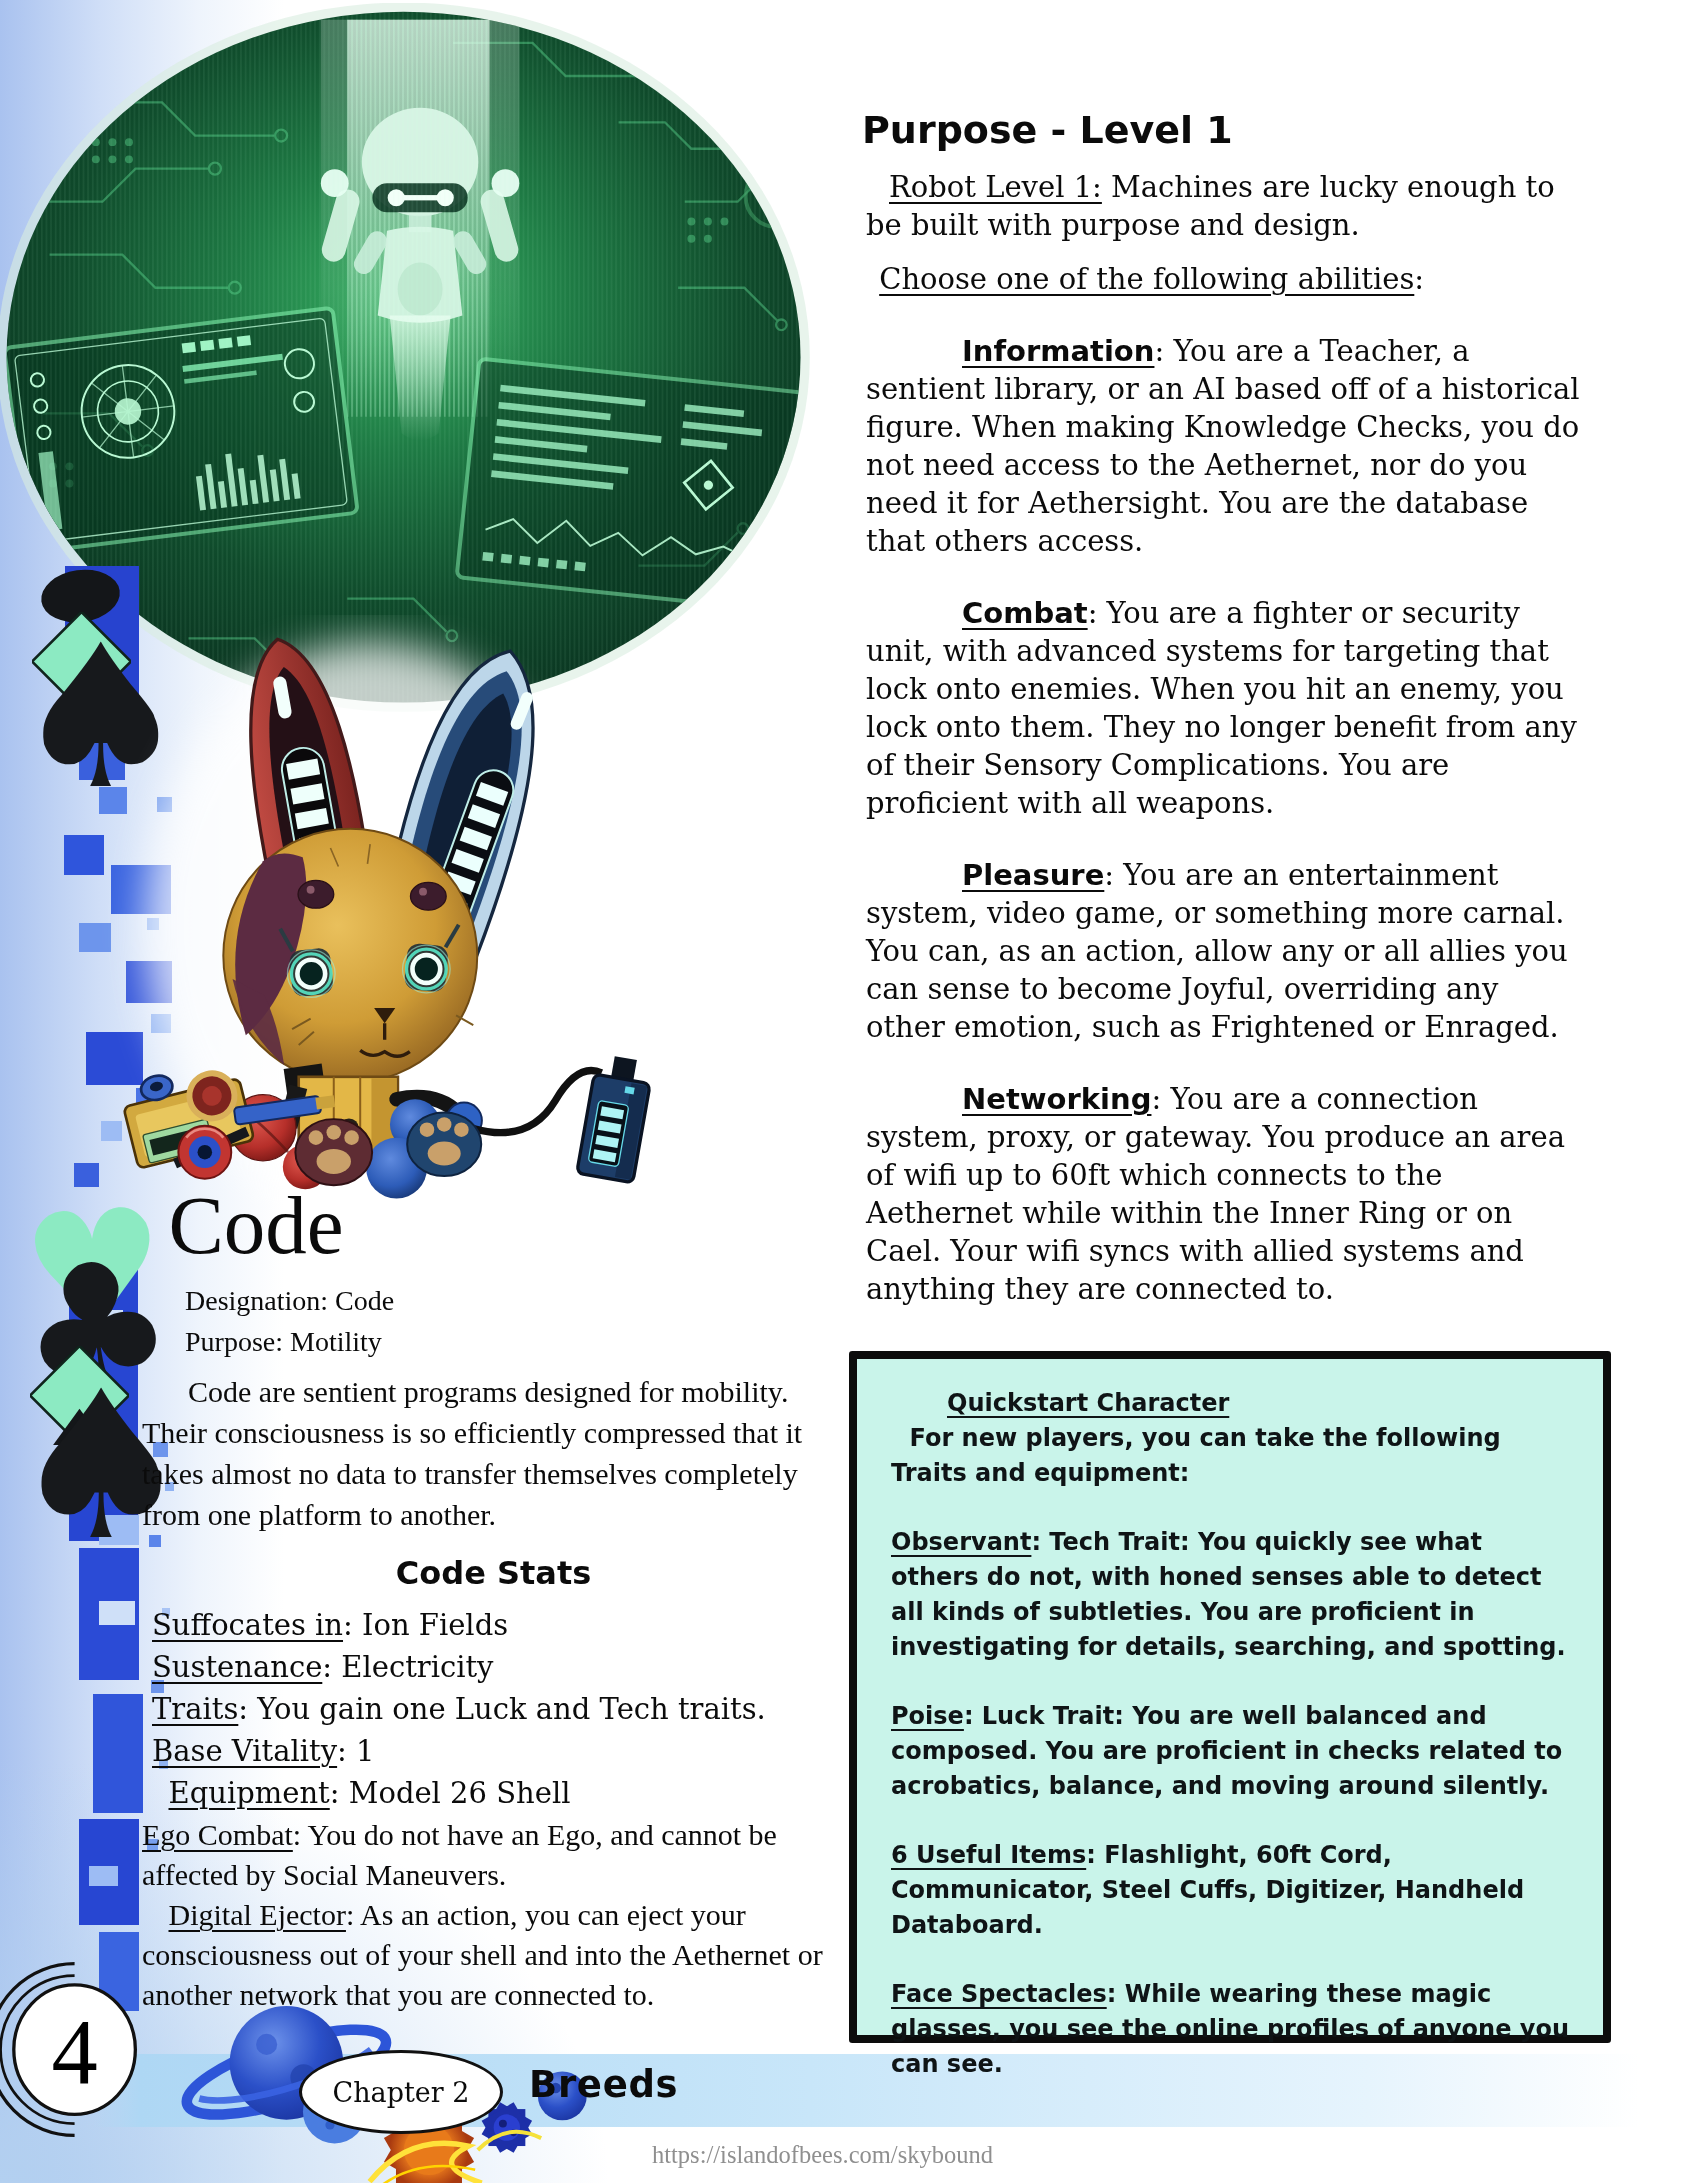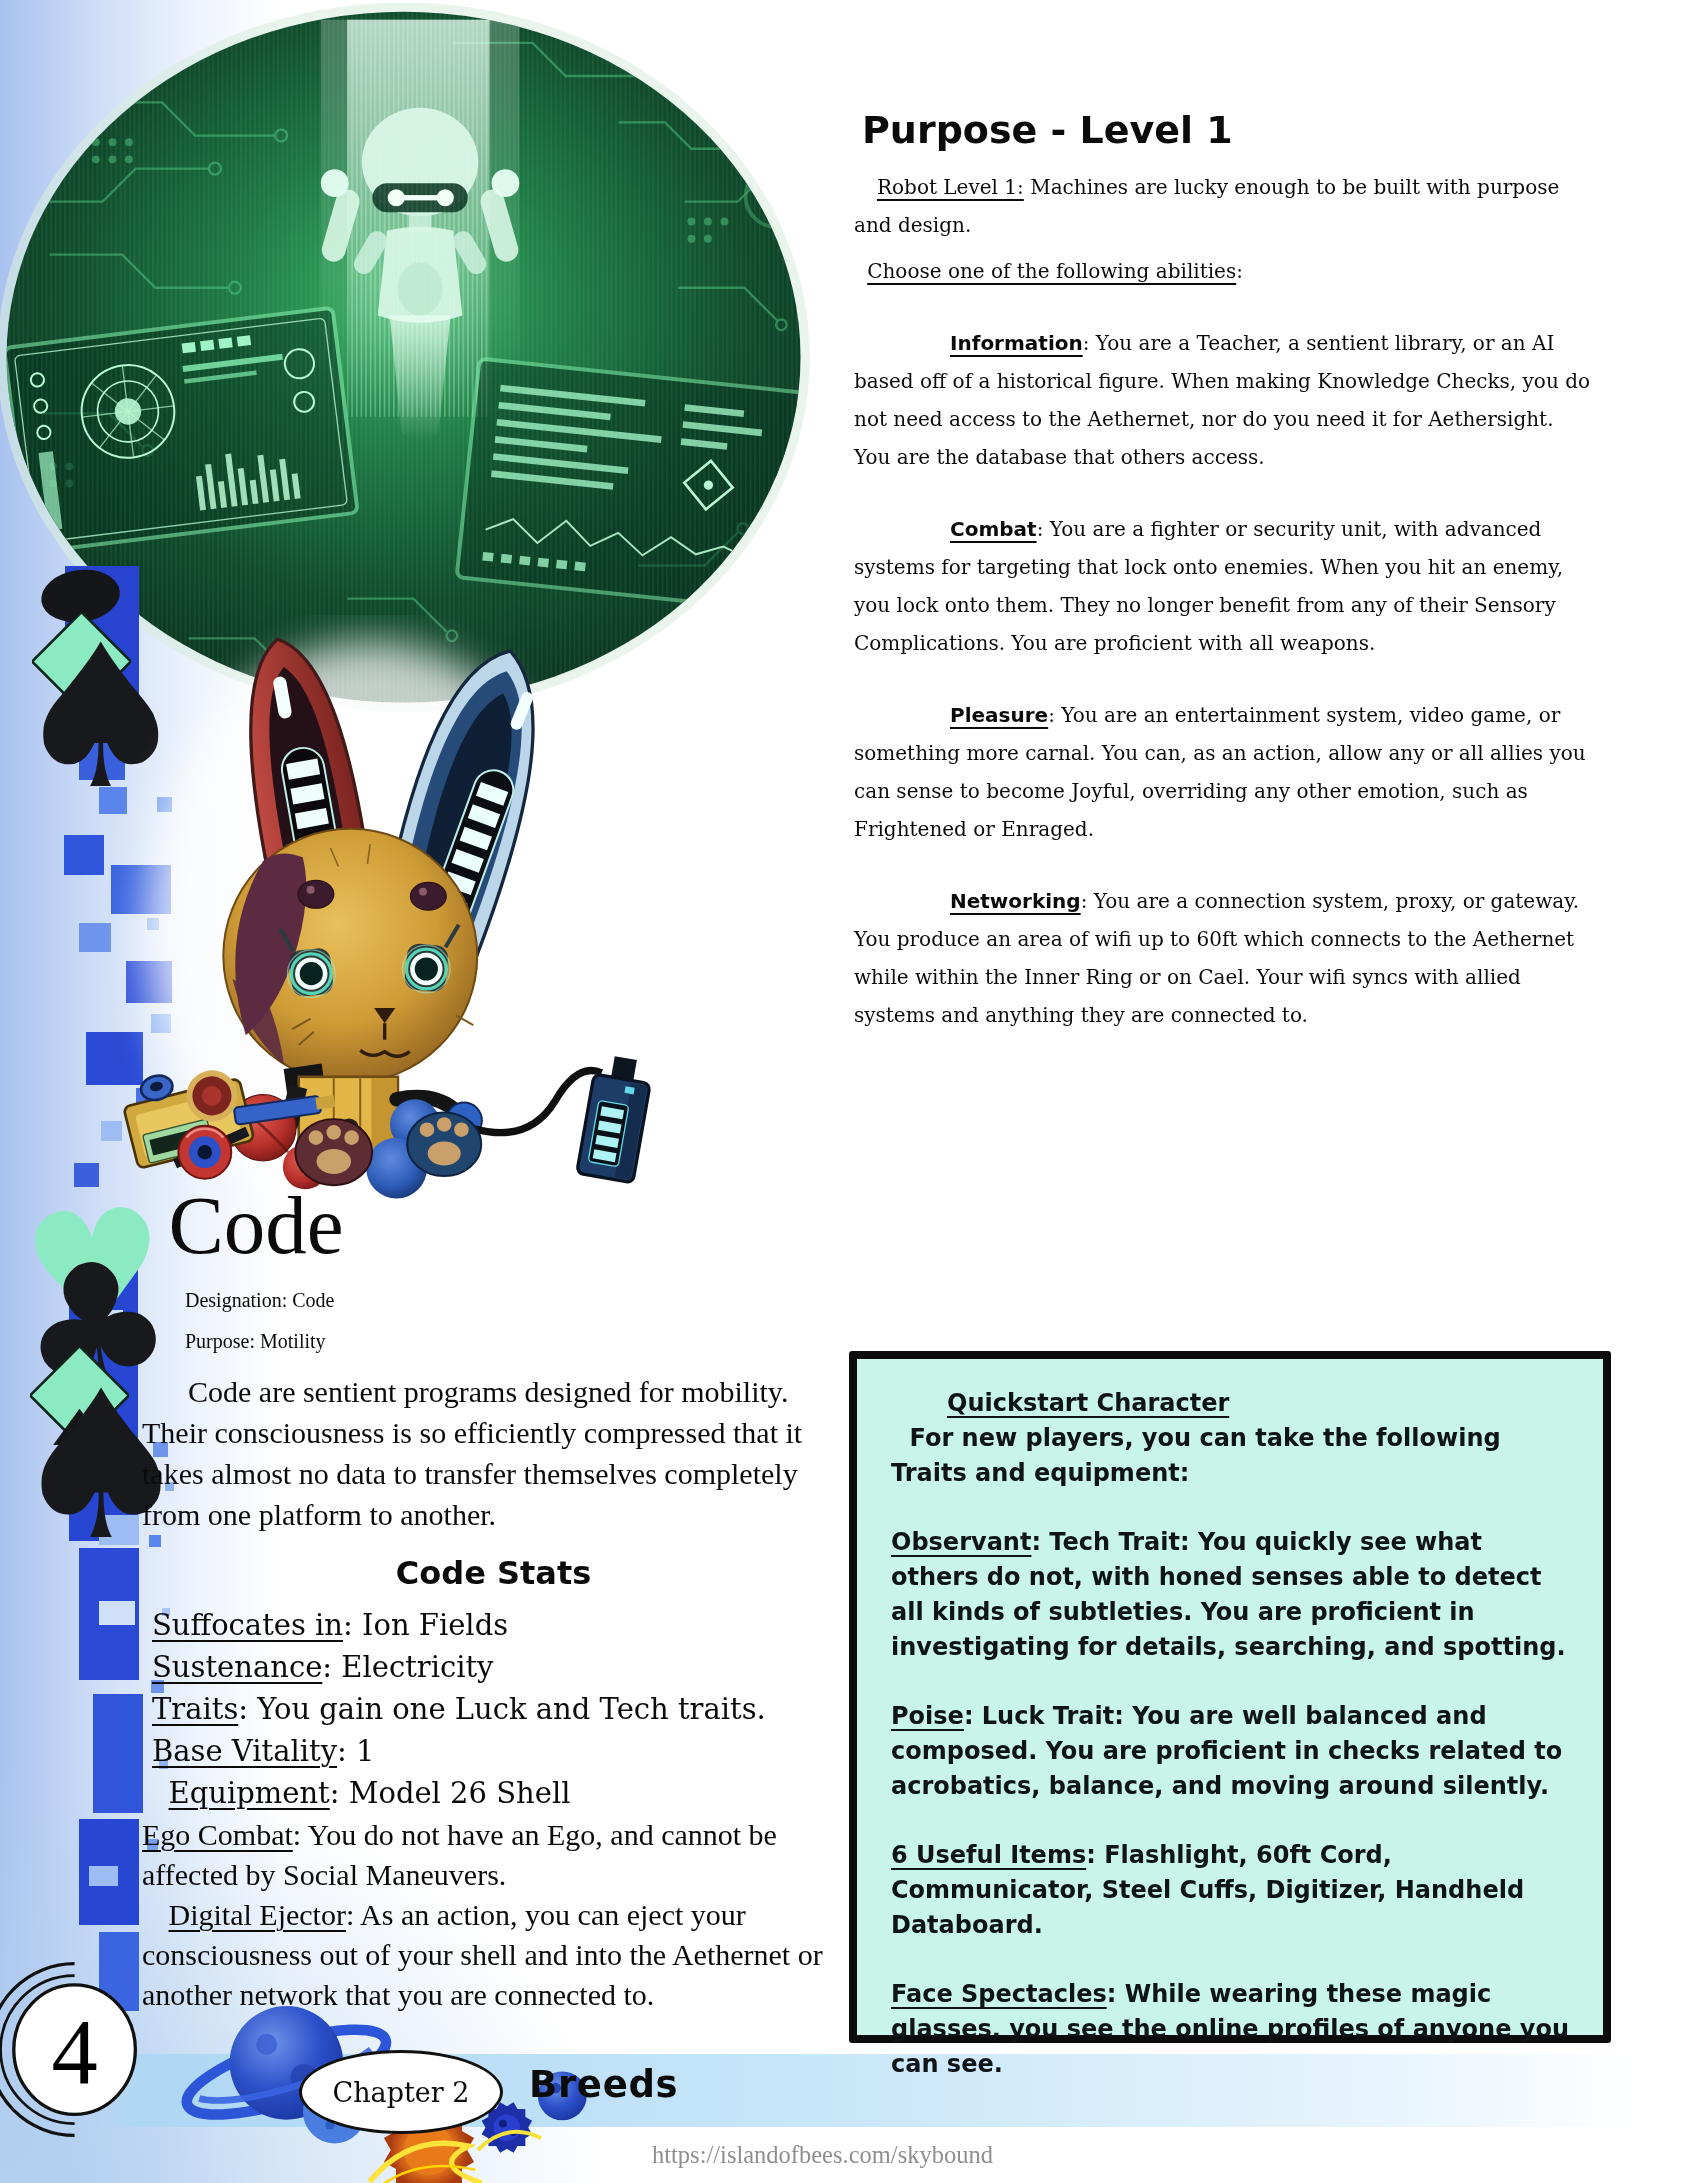--- a/index.html
+++ b/index.html
@@ -16,36 +16,36 @@
   .strip{position:absolute;left:0;top:0;width:278px;height:2183px;z-index:3;}
   .px{position:absolute;}
   .glyph{position:absolute;font-family:"DejaVu Sans",sans-serif;line-height:1;}
   .chev{position:absolute;}
   
   .bunny{position:absolute;left:99px;top:615px;width:615px;height:589px;z-index:3;}
   
   .col-left{position:absolute;left:142px;top:1184px;width:703px;z-index:4;}
   .col-left h1{margin:0;padding-left:26.5px;font-family:"Liberation Serif",serif;
      font-size:83px;font-weight:normal;line-height:1.0;}
-  .line{margin:0;padding-left:43px;font-size:20px;line-height:41px;}
+  .line{margin:0;padding-left:43px;font-size:28px;line-height:41px;}
   .line.first{margin-top:13.2px;}
   .desc{margin:9.3px 0 0 0;font-size:30px;line-height:41px;text-indent:46px;}
   .stats-title{margin:18.5px 0 0 0;text-align:center;font-family:"DejaVu Sans",sans-serif;
      font-size:32px;font-weight:bold;}
   .stats{margin-top:12px;}
   .stats p{margin:0;padding-left:10px;font-family:"DejaVu Serif",serif;font-size:29px;line-height:42px;}
   .stats p.ind{padding-left:26.5px;}
   .notes{margin-top:1.3px;}
   .notes p{margin:0;font-size:30px;line-height:40px;}
   .notes p.indent{text-indent:26.5px;}
   .u{text-decoration:underline;text-decoration-thickness:2px;text-underline-offset:4.6px;}
   .lead-c{font-family:"DejaVu Sans",sans-serif;font-weight:bold;}
   .col-right{position:absolute;left:850px;top:98px;width:748px;z-index:4;}
   .col-right h1{margin:12px;font-family:"DejaVu Sans",sans-serif;font-size:38px;font-weight:bold;line-height:1.1;}
-  .para{margin:4px;font-family:"DejaVu Serif",serif;font-size:20px;line-height:38px;}
+  .para{margin:16px;font-family:"DejaVu Serif",serif;font-size:29px;line-height:38px;}
   .para.intro{margin-top:16px;text-indent:23px;}
   .para.choose{margin-top:8px;text-indent:13.2px;}
   .para.ability{margin-top:34px;text-indent:96px;}
   
   .qbox{position:absolute;left:849px;top:1351px;width:762px;height:692px;z-index:4;
      background:#c9f4ea;border:8.6px solid #0c0c0c;border-radius:3.3px;box-sizing:border-box;
      padding:26.5px 34px;}
   .q{margin:0;font-family:"DejaVu Sans",sans-serif;font-weight:bold;font-size:24px;
      line-height:35px;color:#0f1416;}
   .q.qtitle{padding-left:56px;}

